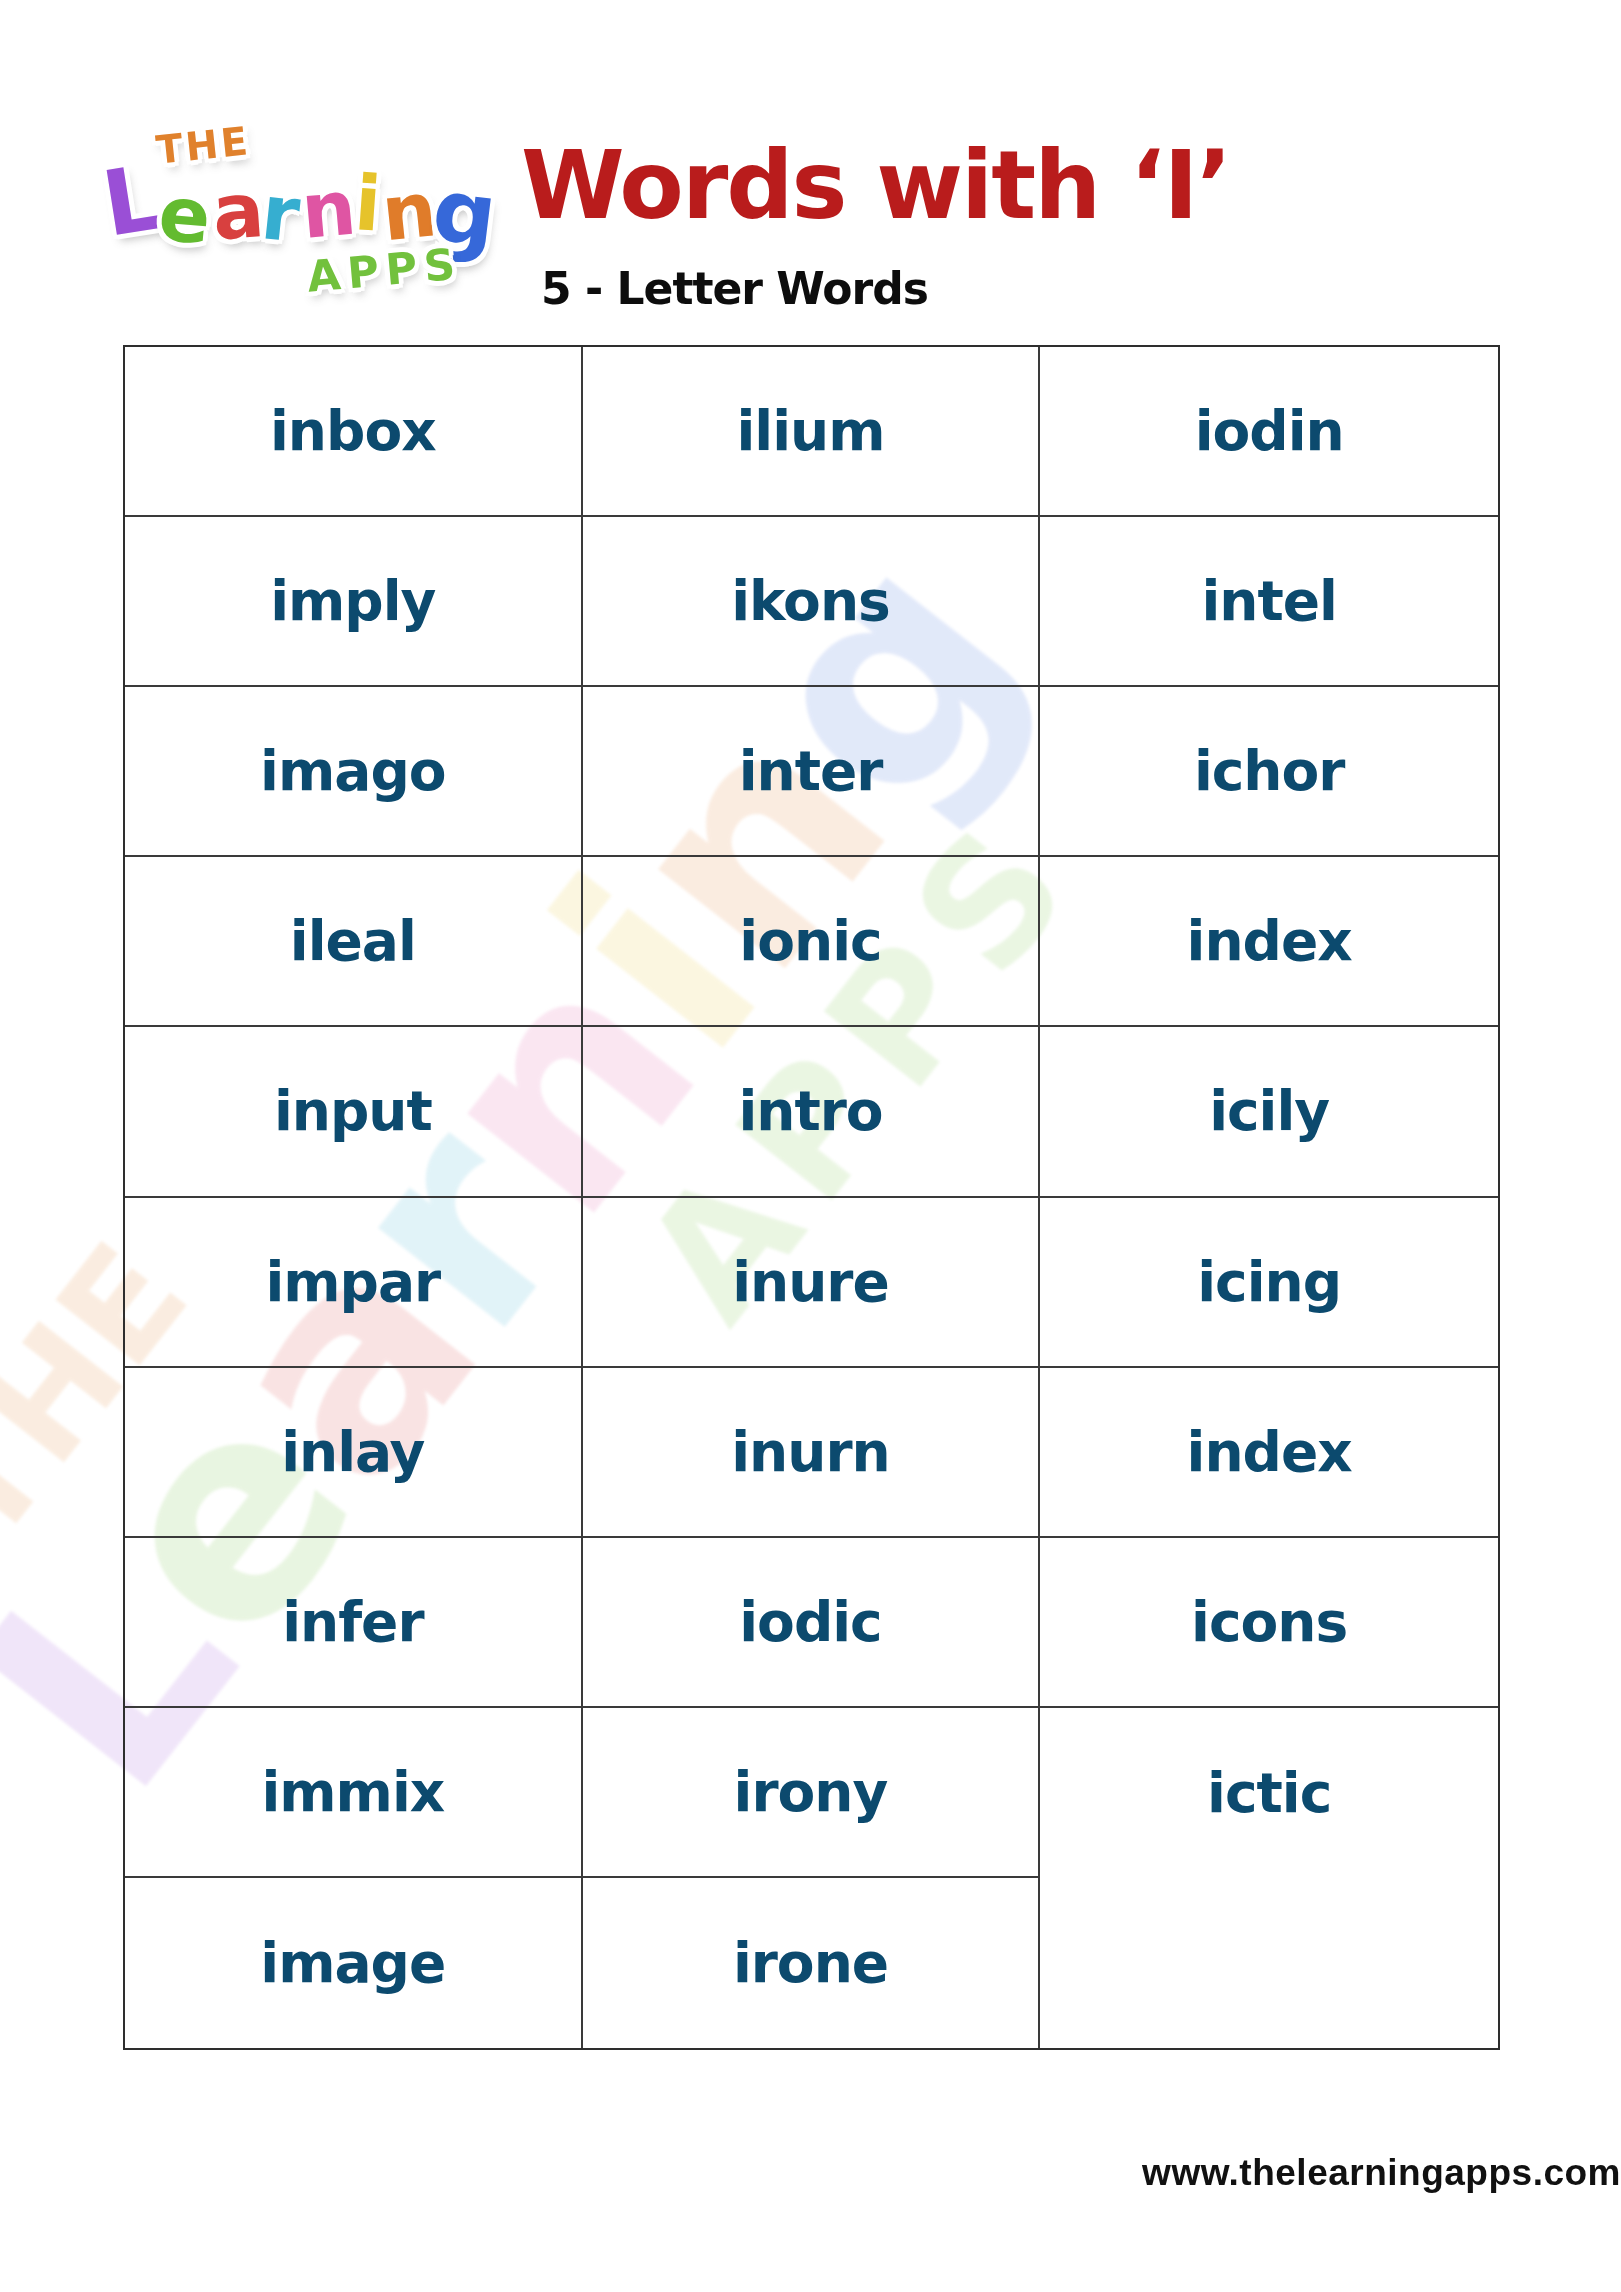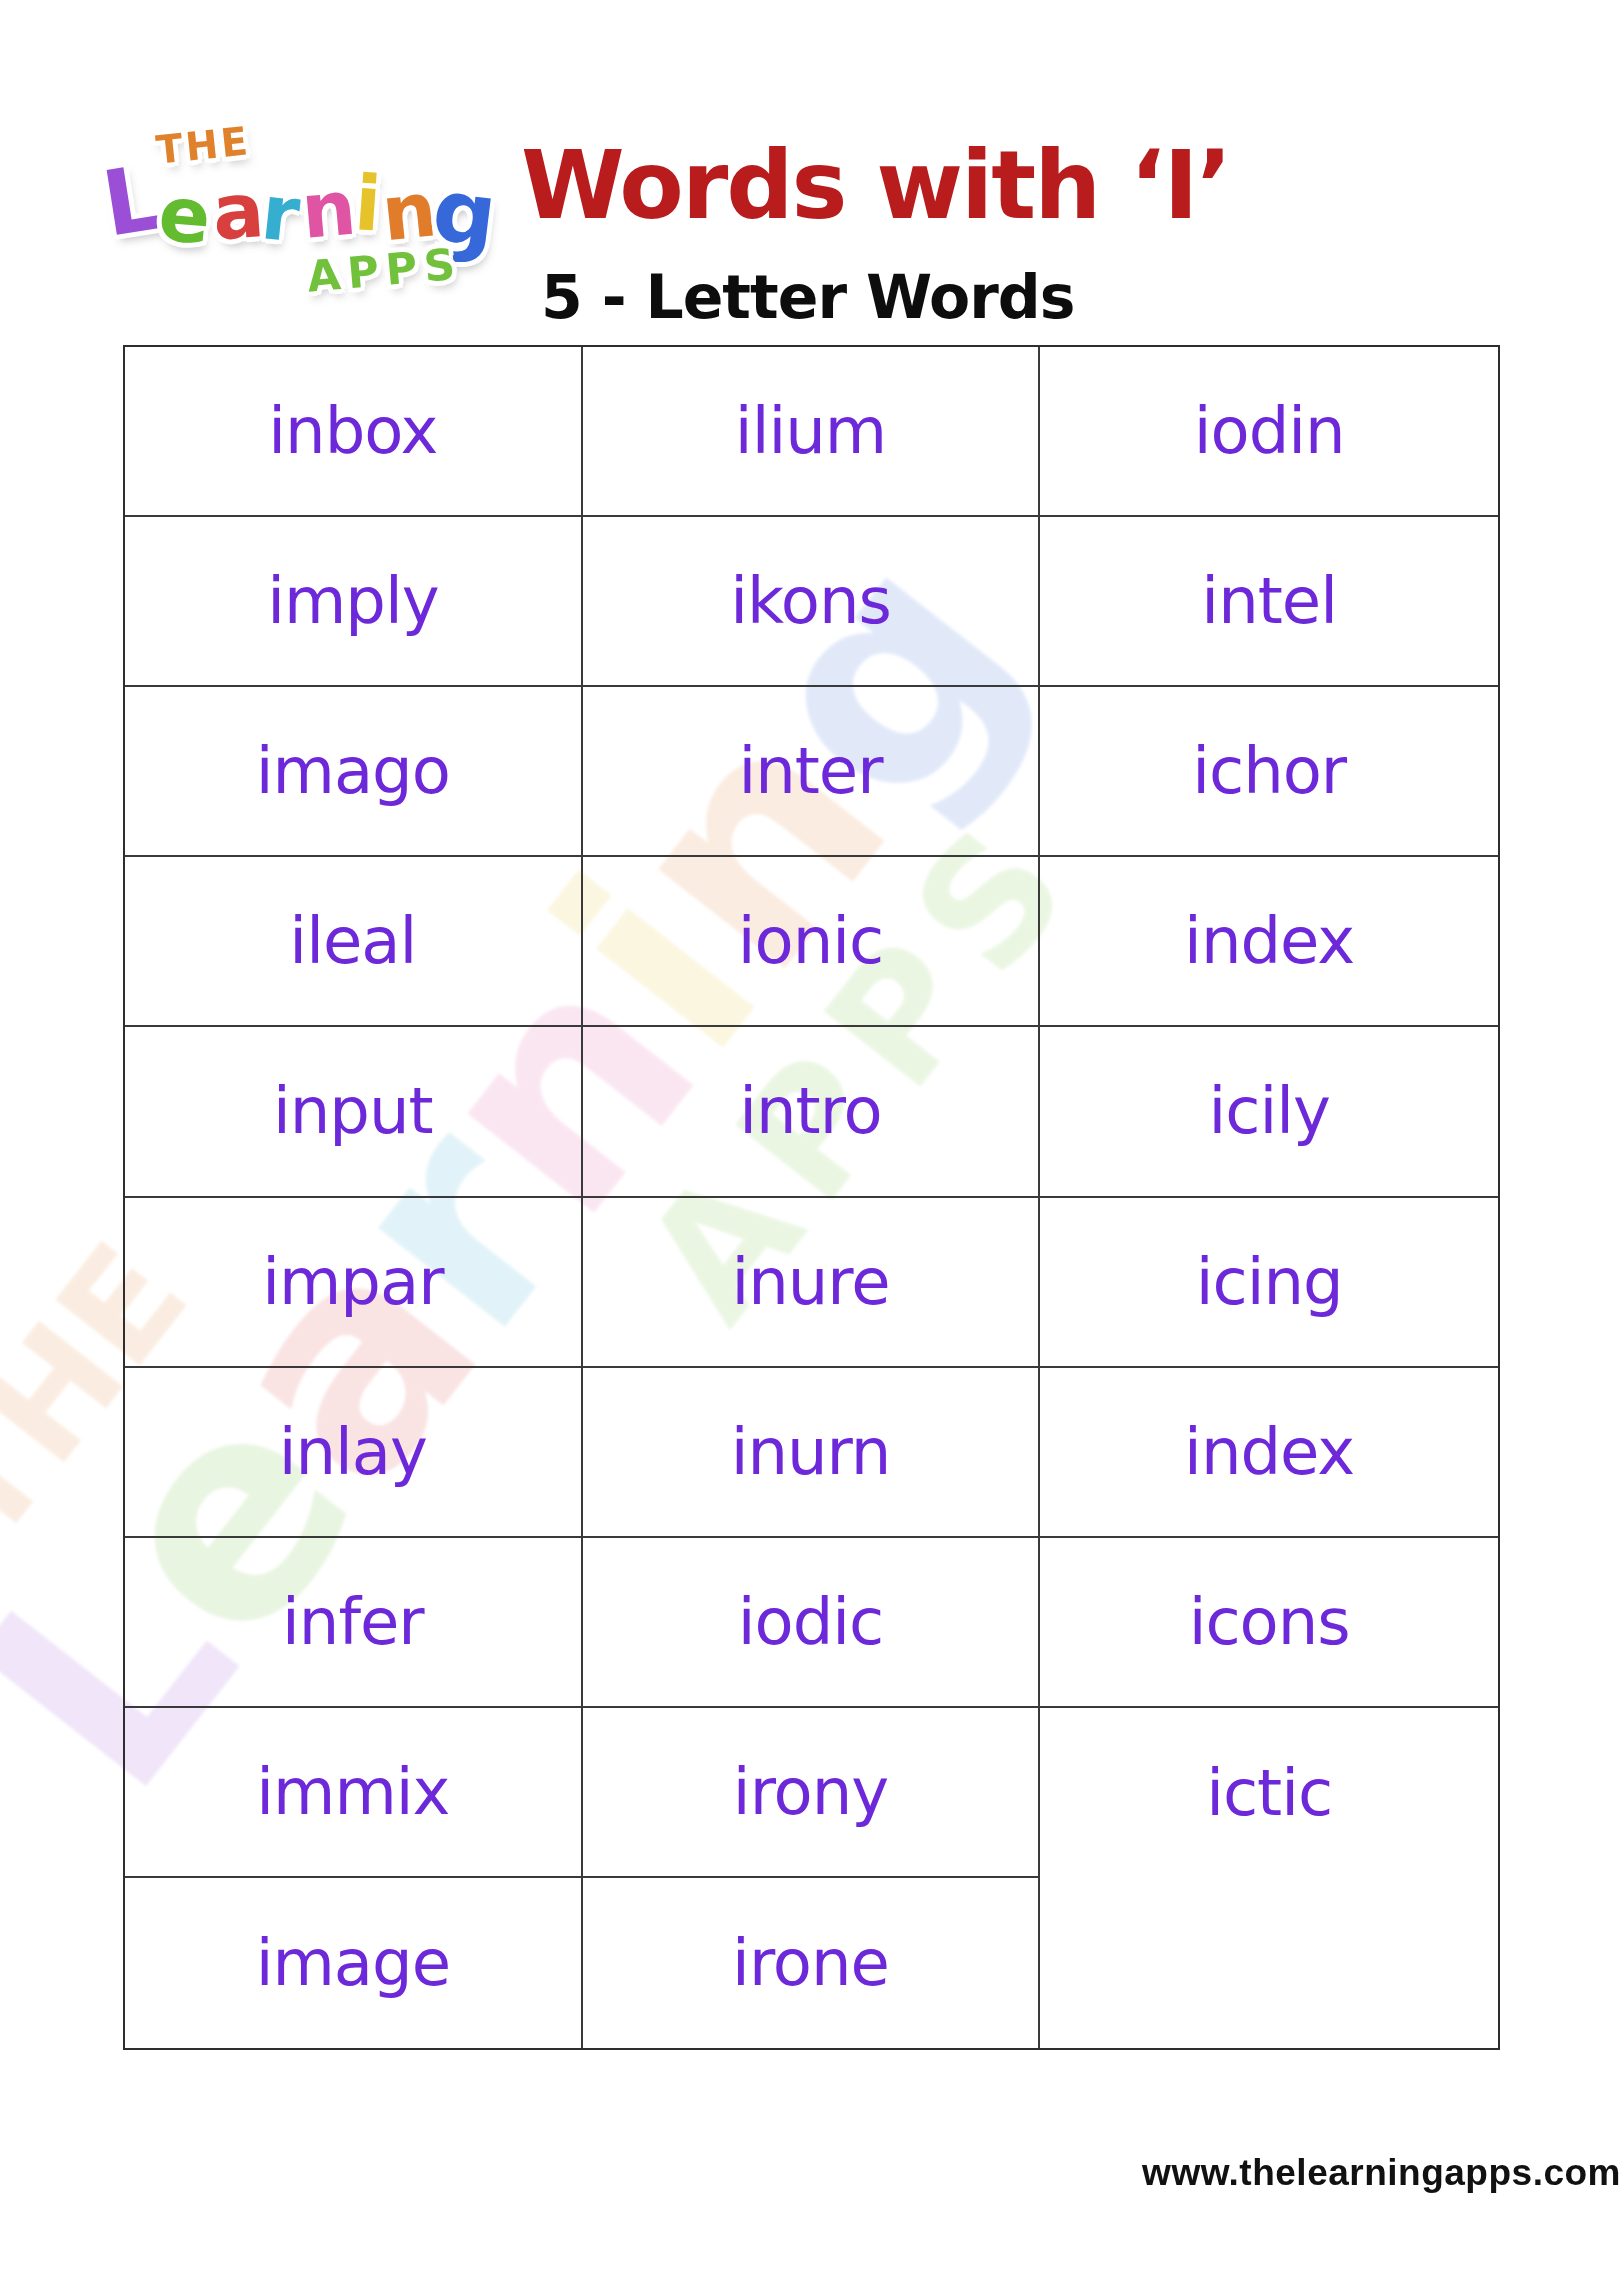--- a/index.html
+++ b/index.html
@@ -57,40 +57,40 @@
       2.9px 6.9px 8.8px rgba(80,80,80,0.35);
   }
 
   .title{
     position:absolute;left:521px;top:139px;margin:0;
     font-size:94px;font-weight:800;color:#b91c1c;
     letter-spacing:-2px;line-height:1;z-index:2;
   }
   .subtitle{
     position:absolute;left:541px;top:267px;margin:0;
-    font-size:60px;font-weight:800;color:#0d0d0d;
+    font-size:44px;font-weight:800;color:#0d0d0d;
     letter-spacing:-1px;line-height:1;z-index:2;
   }
 
   
   .word-table{
     position:absolute;left:123px;top:345px;
     width:1377px;height:1705px;
     display:grid;
     grid-template-columns:repeat(3,1fr);
     grid-template-rows:repeat(10,1fr);
     border:2px solid #2e2e2e;
     box-sizing:border-box;
     z-index:1;
   }
   .cell{
     display:flex;align-items:center;justify-content:center;
     border-right:2px solid #3a3a3a;
     border-bottom:2px solid #3a3a3a;
-    font-size:64px;font-weight:400;color:#6d28d9;
+    font-size:55px;font-weight:700;color:#0c4a6e;
     letter-spacing:-1px;
   }
   .cell:nth-child(3n){border-right:none;}
   .cell:nth-last-child(-n+3){border-bottom:none;}
 
   
   .footer{
     position:absolute;left:0;top:2152px;width:100%;
     text-align:right;
     font-family:"Liberation Sans",sans-serif;

